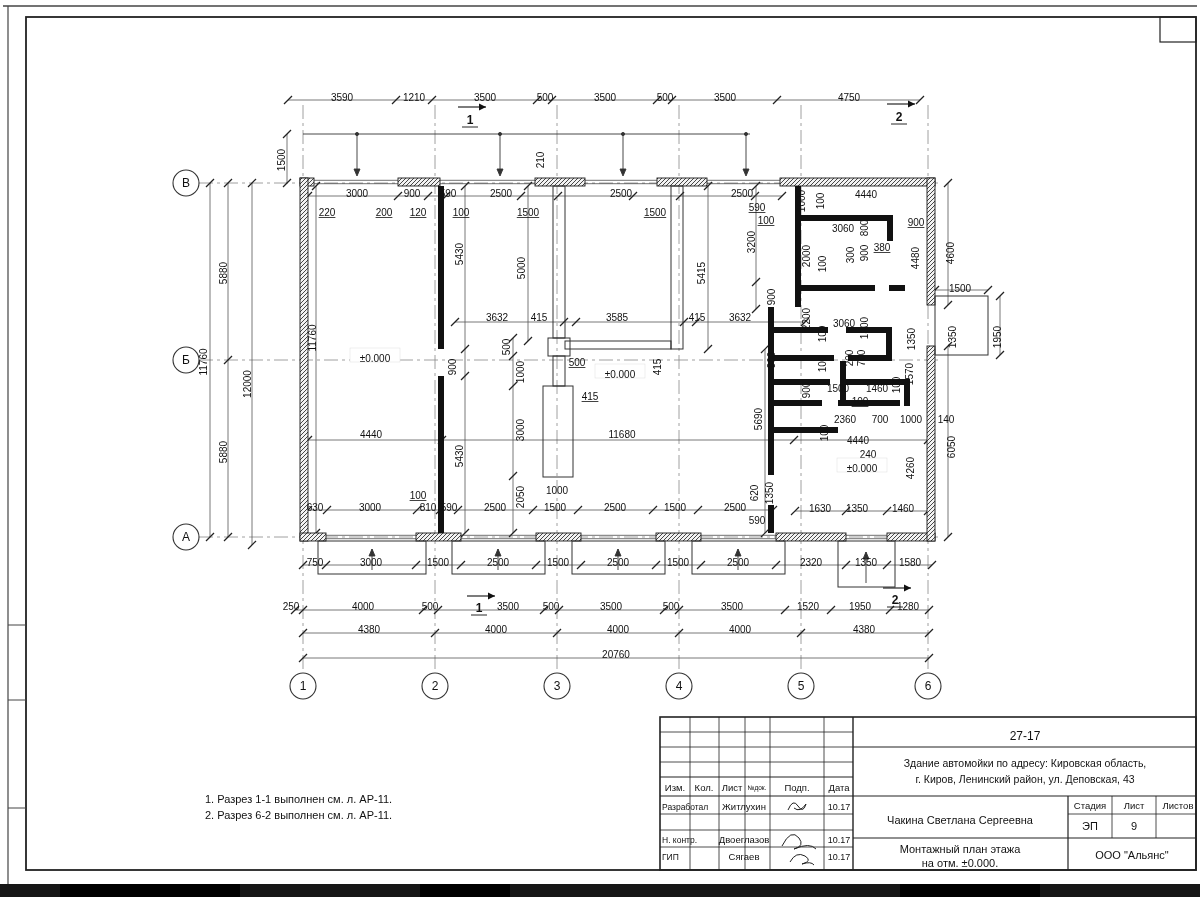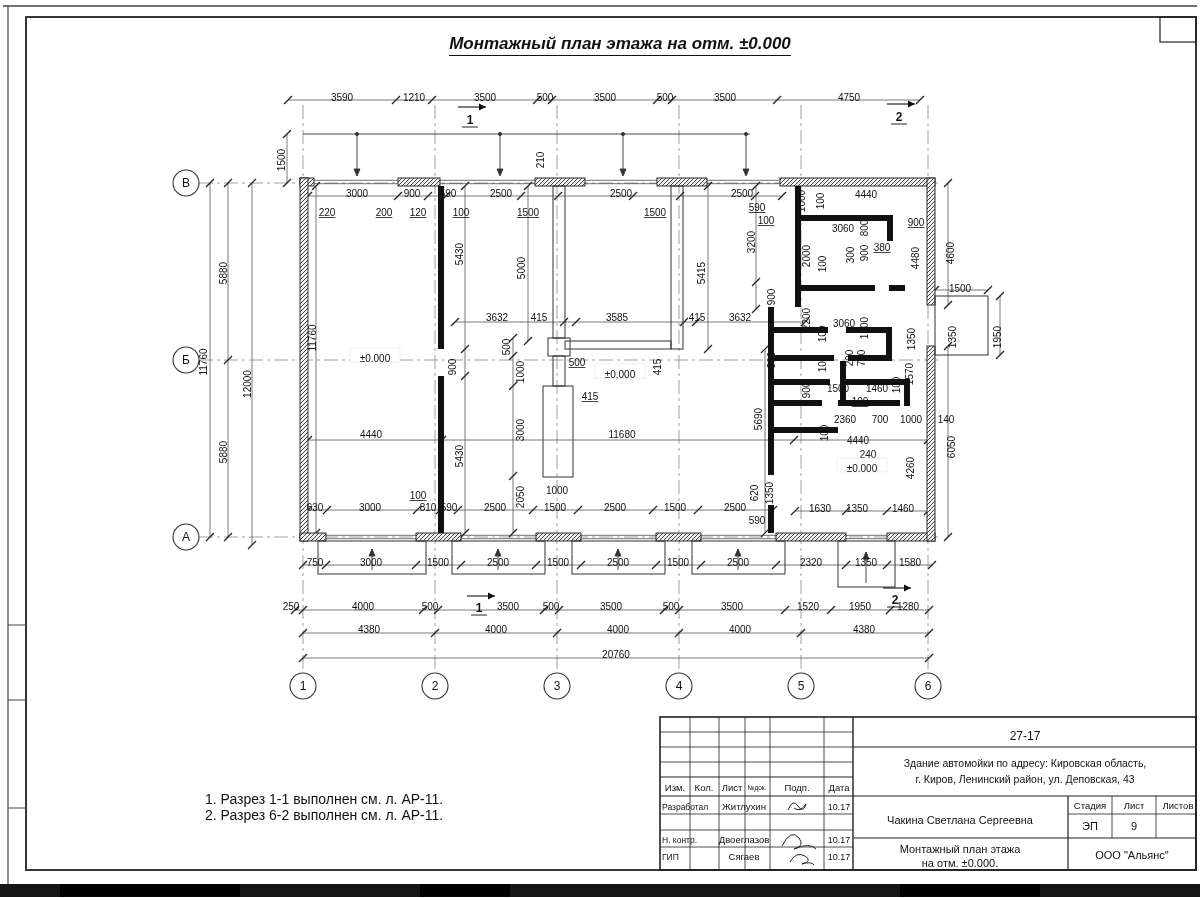--- a/index.html
+++ b/index.html
@@ -2,21 +2,21 @@
 <html><head>
 <meta charset="utf-8">
 <style>
   html,body{margin:0;padding:0;background:#e8e8e8;}
   .sheet{position:relative;width:1200px;height:900px;background:#ffffff;overflow:hidden;
          font-family:"Liberation Sans", sans-serif;}
   svg{position:absolute;left:0;top:0;}
   .plan-title{position:absolute;left:420px;top:34px;width:400px;text-align:center;
               font-size:17px;font-weight:bold;font-style:italic;color:#111;}
   .plan-title span{border-bottom:1.5px solid #111;padding-bottom:2px;}
-  .notes{position:absolute;left:205px;top:791px;font-size:14px;color:#111;line-height:16px;}
+  .notes{position:absolute;left:205px;top:791px;font-size:11px;color:#111;line-height:16px;}
   .dark-band{position:absolute;left:0;top:884px;width:1200px;height:13px;background:#161616;}
   .dark-band .blob{position:absolute;background:#000;height:13px;top:0;}
 </style>
 </head>
 <body>
 
 <div class="sheet">
 
   <svg width="1200" height="900" viewBox="0 0 1200 900">
     <defs>
@@ -541,23 +541,20 @@
         <text x="1132" y="859" font-size="11">ООО "Альянс"</text>
       </g>
       <g stroke="#222" stroke-width="1" fill="none">
         <path d="M788,810 q5,-12 10,-4 t8,-2 q-6,9 -12,4"></path>
         <path d="M782,846 q9,-18 17,-8 q6,8 -5,11 q16,-7 22,0"></path>
         <path d="M790,862 q6,-11 15,-6 q8,5 -3,8 q9,-3 12,1"></path>
       </g>
     </g>
   </svg>
 
-  <div class="plan-title">
-    <span>Монтажный план этажа на отм. ±0.000</span>
-  </div>
 
   <div class="notes">
     <div>1. Разрез 1-1 выполнен см. л. АР-11.</div>
     <div>2. Разрез 6-2 выполнен см. л. АР-11.</div>
   </div>
 
   <div class="dark-band">
     <div class="blob" style="left:60px;width:180px;"></div>
     <div class="blob" style="left:420px;width:90px;"></div>
     <div class="blob" style="left:900px;width:140px;"></div>

